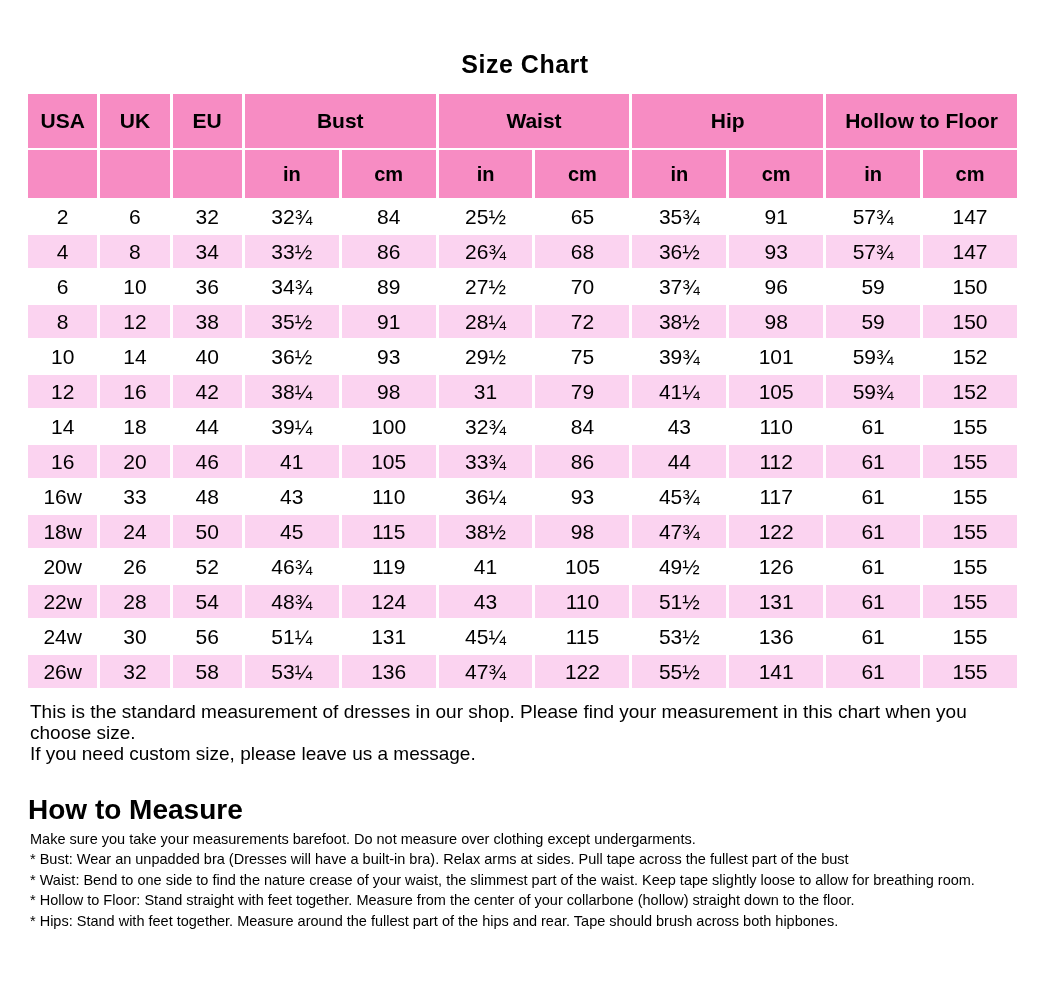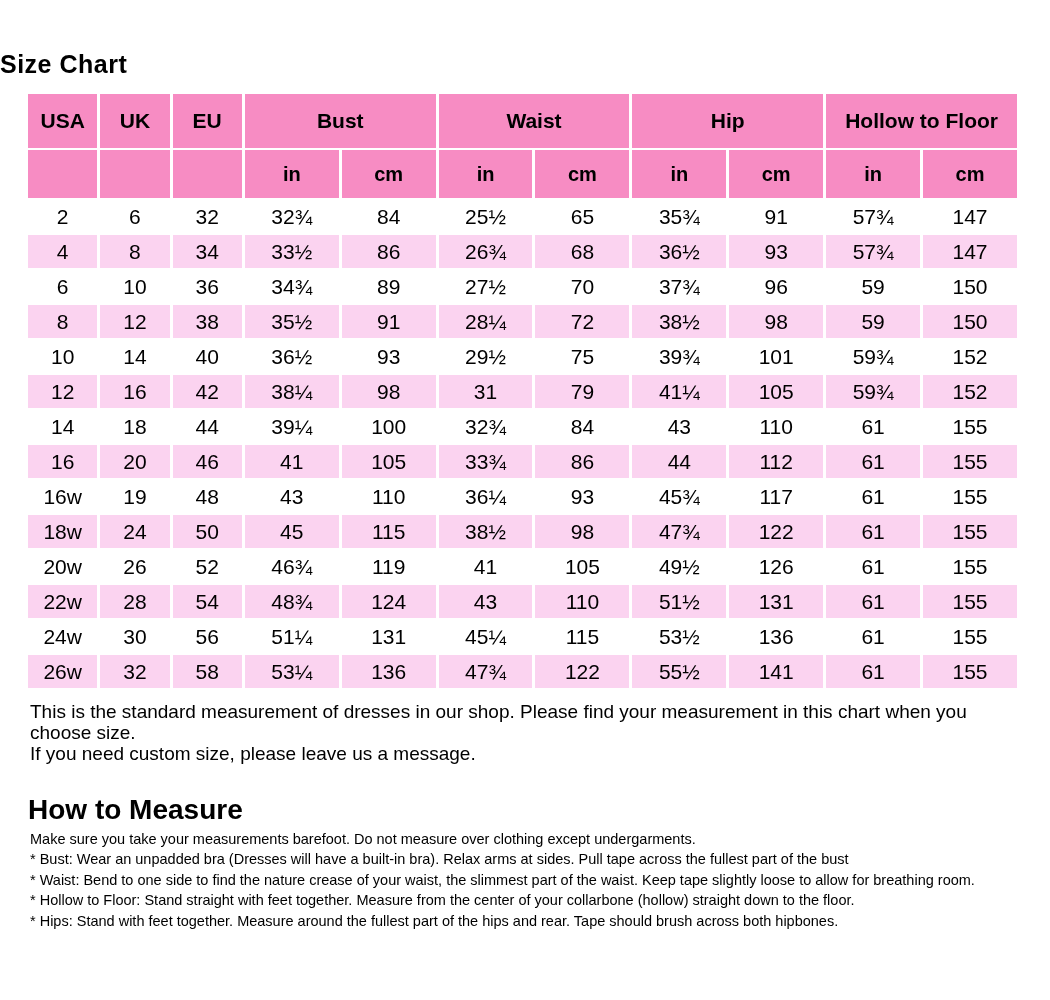--- a/index.html
+++ b/index.html
@@ -2,21 +2,21 @@
 <html style="--header-pink: #F78CC3; --stripe-pink: #FBD3F0;"><head>
 <meta charset="utf-8">
 <style>
   html,body{margin:0;padding:0;}
   body{
     width:1050px;height:1000px;background:#ffffff;color:#000;
     font-family:"Liberation Sans","DejaVu Sans",sans-serif;
     overflow:hidden;
   }
   .page-title{
-    padding-top:50px;font-size:25px;font-weight:bold;
+    padding-top:50px;text-align:center;font-size:25px;font-weight:bold;
     letter-spacing:0.5px;
   }
   table.size-chart{
     border-collapse:separate;border-spacing:3px 2px;table-layout:fixed;
     width:995px;margin:13px 0 0 25px;
   }
   table.size-chart col.narrow{width:69px;}
   table.size-chart col.wide{width:93.5px;}
   table.size-chart th,table.size-chart td{
     text-align:center;vertical-align:middle;padding:0;overflow:hidden;
@@ -184,21 +184,21 @@
         <td>105</td>
         <td>33¾</td>
         <td>86</td>
         <td>44</td>
         <td>112</td>
         <td>61</td>
         <td>155</td>
       </tr>
       <tr>
         <td>16w</td>
-        <td>19</td>
+        <td>33</td>
         <td>48</td>
         <td>43</td>
         <td>110</td>
         <td>36¼</td>
         <td>93</td>
         <td>45¾</td>
         <td>117</td>
         <td>61</td>
         <td>155</td>
       </tr>

